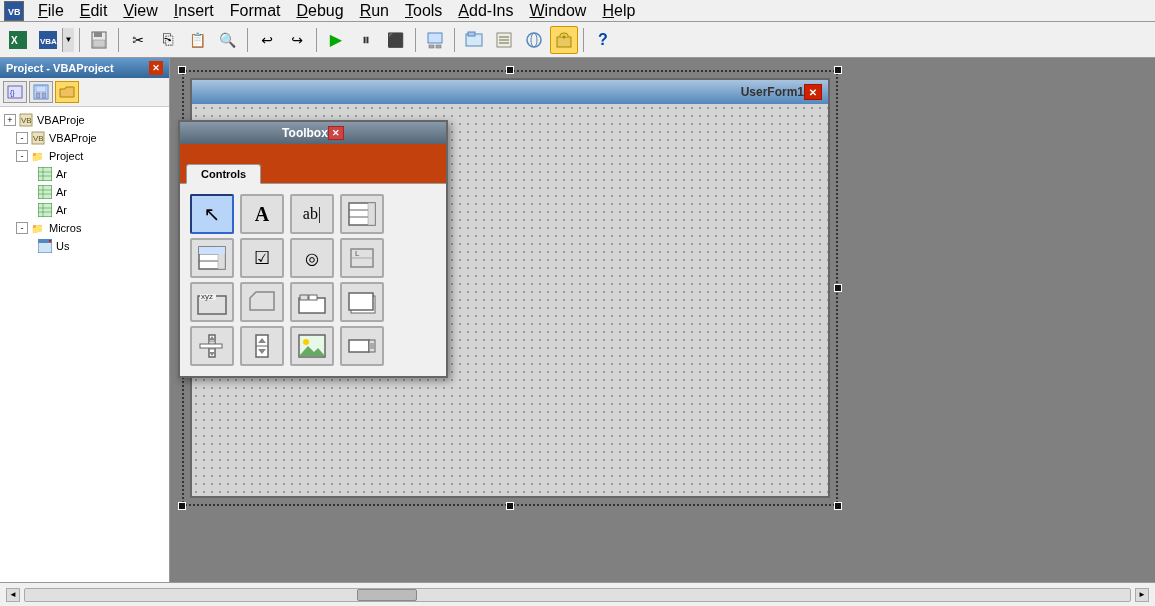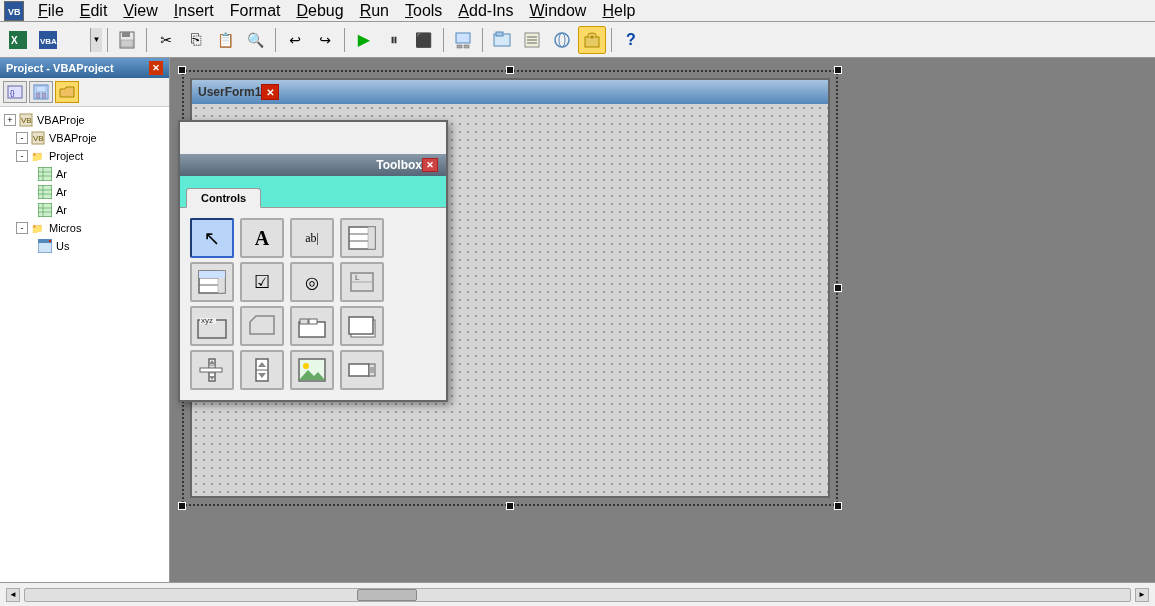--- a/index.html
+++ b/index.html
@@ -66,21 +66,20 @@
     .tb-btn.active { background: #ffd966; border: 1px solid #cc9900; }
     .tb-separator {
       width: 1px;
       height: 24px;
       background: #999;
       margin: 0 3px;
     }
     .tb-group {
       display: flex;
       align-items: center;
-      gap: 28px;
     }
     .tb-dropdown-btn {
       width: 12px;
       height: 24px;
       background: #ddd;
       border-left: 1px solid #999;
       cursor: pointer;
       display: flex;
       align-items: center;
       justify-content: center;
@@ -195,43 +194,42 @@
       background: #f0f0f0;
       border: 2px solid #666;
       box-shadow: 3px 3px 8px rgba(0,0,0,0.4);
       z-index: 10;
     }
     .dialog-title-bar {
       background: linear-gradient(to bottom, #8899aa, #556677);
       color: white;
       padding: 4px 8px;
       display: flex;
-      justify-content: flex-end;
+      justify-content: center;
       align-items: center;
       font-size: 12px;
       font-weight: bold;
-      margin-top: 32px;
     }
     .dialog-close {
       width: 16px;
       height: 14px;
       background: #cc4444;
       color: white;
       border: 1px solid #aa2222;
       cursor: pointer;
       font-size: 9px;
       display: flex;
       align-items: center;
       justify-content: center;
       font-weight: bold;
     }
     .dialog-tabs {
       display: flex;
-      padding: 12px 6px 0;
-      background: #5eead4;
+      padding: 20px 6px 0;
+      background: #c2410c;
     }
     .dialog-tab {
       padding: 3px 14px;
       border: 1px solid #999;
       border-bottom: none;
       background: #e8e8e8;
       cursor: pointer;
       font-size: 11px;
       border-radius: 3px 3px 0 0;
     }
@@ -284,21 +282,21 @@
       height: 420px;
       background: #e8e8e8;
       border: 2px solid #666;
       position: relative;
     }
     .userform-titlebar {
       background: linear-gradient(to bottom, #a8c4e0, #5588bb);
       height: 24px;
       display: flex;
       align-items: center;
-      justify-content: flex-start;
+      justify-content: flex-end;
       padding: 0 6px;
       color: #333;
       font-size: 12px;
       font-weight: bold;
     }
     .userform-close {
       width: 18px;
       height: 16px;
       background: #cc2200;
       color: white;
@@ -602,21 +600,21 @@
     <div class="dialog-close">✕</div>
   </div>
   <div class="dialog-tabs">
     <div class="dialog-tab active">Controls</div>
   </div>
   <div class="dialog-content">
     <div class="toolbox-grid">
 
       <div class="tool-btn selected" title="Pointer" style="font-size:20px;">↖</div>
       <div class="tool-btn" title="Label" style="font-size:20px; font-weight:bold; font-family:serif;">A</div>
-      <div class="tool-btn" title="TextBox" style="font-size:12px; font-family:serif;text-align:center;">ab|</div>
+      <div class="tool-btn" title="TextBox" style="font-size:16px; font-family:serif;text-align:center;">ab|</div>
       <div class="tool-btn" title="ListBox">
         <svg width="28" height="24" viewBox="0 0 28 24">
           <rect x="1" y="1" width="26" height="22" fill="white" stroke="#666" stroke-width="1.5"></rect>
           <line x1="1" y1="8" x2="27" y2="8" stroke="#666" stroke-width="1"></line>
           <line x1="1" y1="15" x2="27" y2="15" stroke="#666" stroke-width="1"></line>
           <rect x="20" y="1" width="7" height="22" fill="#ddd" stroke="#999" stroke-width="0.5"></rect>
         </svg>
       </div>
 
       <div class="tool-btn" title="ComboBox">

